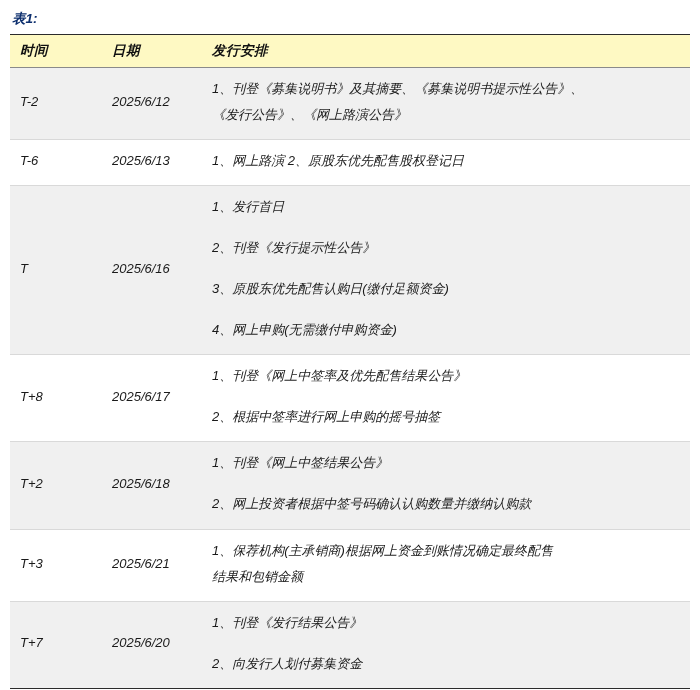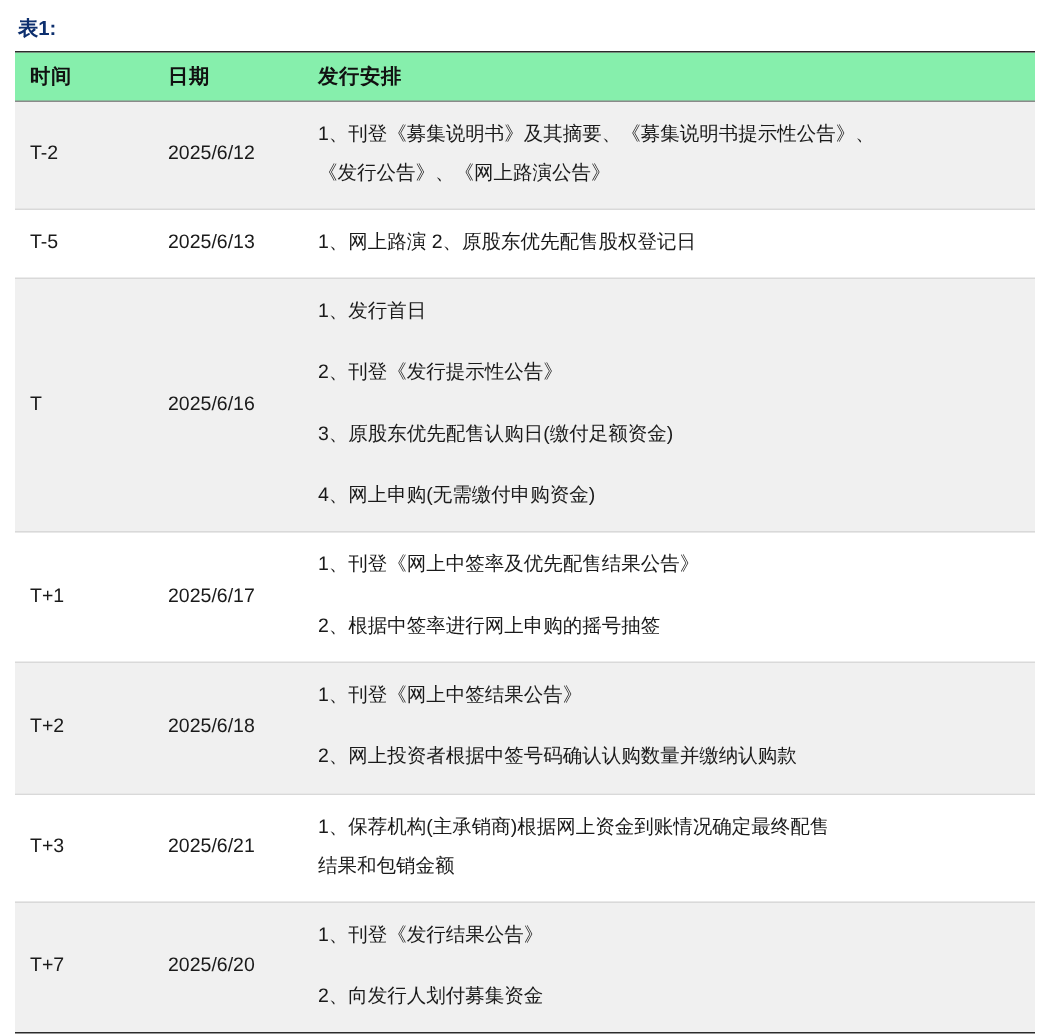--- a/index.html
+++ b/index.html
@@ -13,20 +13,21 @@
     font-family: "Liberation Sans", sans-serif;
     color: #1a1a1a;
     -webkit-font-smoothing: antialiased;
   }
   .page {
     width: 700px;
     height: 569px;
     box-sizing: border-box;
     padding: 8px 10px 0 10px;
     position: relative;
+    font-style: italic;
   }
   
   .title-row {
     display: flex;
     align-items: baseline;
     padding: 2px 0 6px 2px;
   }
   .title-label {
     color: #0d2f6e;
     font-weight: bold;
@@ -56,21 +57,21 @@
   table.sched col.c-date  { width: 100px; }
   table.sched col.c-arr   { width: 488px; }
 
   table.sched thead th {
     font-weight: bold;
     font-size: 13.5px;
     text-align: left;
     padding: 7px 8px 7px 10px;
     border-top: 1.6px solid #2b2b2b;
     border-bottom: 1px solid #8a8a8a;
-    background: #86efac;
+    background: #fef9c3;
     color: #111111;
     letter-spacing: 0.5px;
   }
   table.sched tbody td {
     padding: 9px 10px 12px 10px;
     vertical-align: middle;
     border-bottom: 1px solid #d9d9d9;
     line-height: 1.85;
     color: #1a1a1a;
   }
@@ -143,38 +144,38 @@
     <tbody id="table-body">
         <tr class="shaded">
           <td class="time-cell">T-2</td>
           <td class="date-cell">2025/6/12</td>
           <td class="arr-cell">
             <span class="arr-line">1、刊登《募集说明书》及其摘要、《募集说明书提示性公告》、</span>
             <span class="arr-line">《发行公告》、《网上路演公告》</span>
           </td>
         </tr>
         <tr>
-          <td class="time-cell">T-5</td>
+          <td class="time-cell">T-6</td>
           <td class="date-cell">2025/6/13</td>
           <td class="arr-cell">
             <span class="arr-line">1、网上路演 2、原股东优先配售股权登记日</span>
           </td>
         </tr>
         <tr class="shaded">
           <td class="time-cell">T</td>
           <td class="date-cell">2025/6/16</td>
           <td class="arr-cell">
             <span class="arr-line arr-spaced">1、发行首日</span>
             <span class="arr-line arr-spaced">2、刊登《发行提示性公告》</span>
             <span class="arr-line arr-spaced">3、原股东优先配售认购日(缴付足额资金)</span>
             <span class="arr-line arr-spaced">4、网上申购(无需缴付申购资金)</span>
           </td>
         </tr>
         <tr>
-          <td class="time-cell">T+1</td>
+          <td class="time-cell">T+8</td>
           <td class="date-cell">2025/6/17</td>
           <td class="arr-cell">
             <span class="arr-line arr-spaced">1、刊登《网上中签率及优先配售结果公告》</span>
             <span class="arr-line arr-spaced">2、根据中签率进行网上申购的摇号抽签</span>
           </td>
         </tr>
         <tr class="shaded">
           <td class="time-cell">T+2</td>
           <td class="date-cell">2025/6/18</td>
           <td class="arr-cell">

